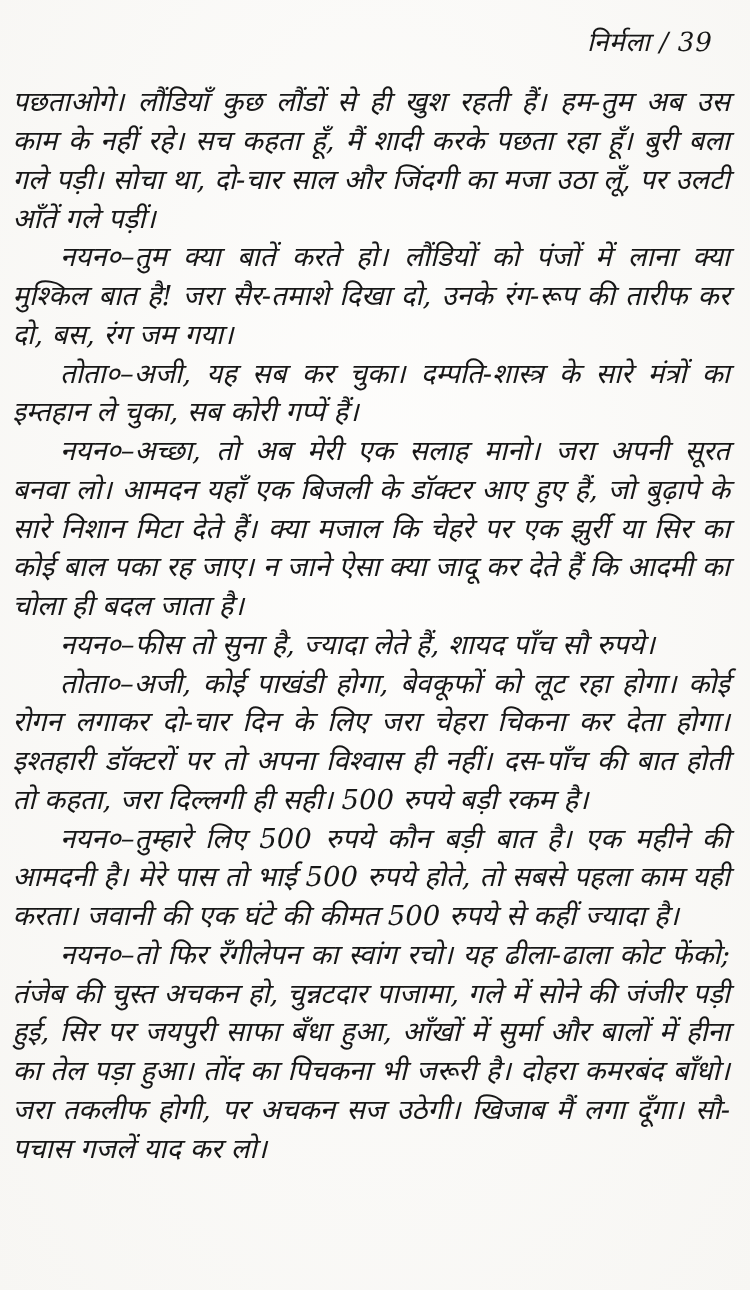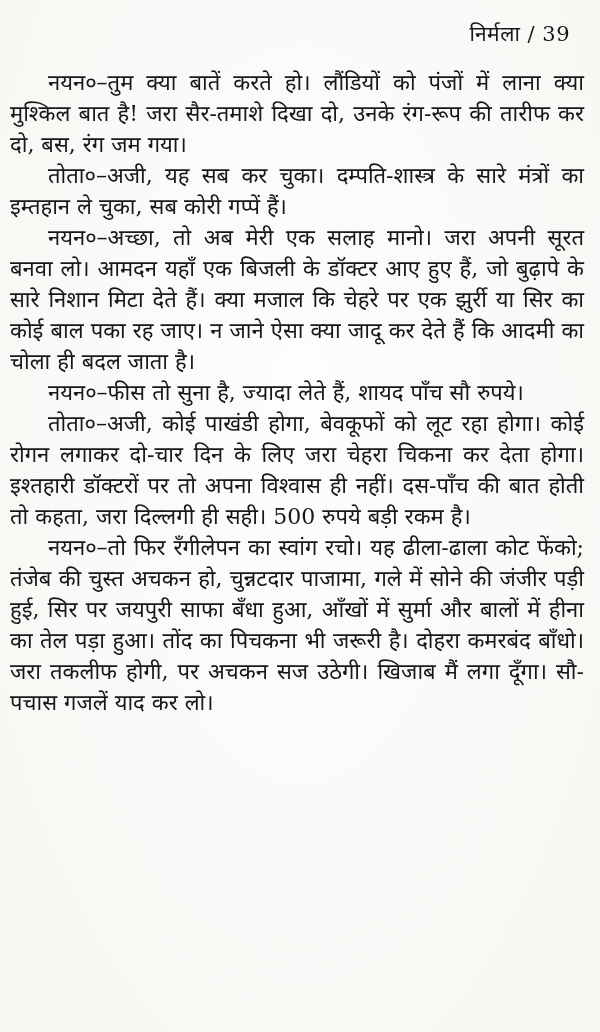--- a/index.html
+++ b/index.html
@@ -15,20 +15,21 @@
     color: #171717;
   }
   .page {
     box-sizing: border-box;
     width: 600px;
     height: 1032px;
     padding: 22px 16px 6px 10px;
     background:
       radial-gradient(ellipse at 50% 40%, rgba(255,255,255,0.6), rgba(0,0,0,0.015)),
       #fbfaf7;
+    font-style: italic;
   }
   .running-header {
     text-align: right;
     padding-right: 14px;
     font-size: 21px;
     line-height: 24px;
     letter-spacing: 0.5px;
   }
   .body-text {
     margin-top: 21px;
@@ -48,21 +49,23 @@
 </head>
 <body>
 
 <div class="page">
 
   <div class="running-header">
     <span>निर्मला / 39</span>
   </div>
 
   <div class="body-text">
+    <p class="para">पछताओगे। लौंडियाँ कुछ लौंडों से ही खुश रहती हैं। हम-तुम अब उस काम के नहीं रहे। सच कहता हूँ, मैं शादी करके पछता रहा हूँ। बुरी बला गले पड़ी। सोचा था, दो-चार साल और जिंदगी का मजा उठा लूँ, पर उलटी आँतें गले पड़ीं।</p>
     <p class="para indent">नयन०–तुम क्या बातें करते हो। लौंडियों को पंजों में लाना क्या मुश्किल बात है! जरा सैर-तमाशे दिखा दो, उनके रंग-रूप की तारीफ कर दो, बस, रंग जम गया।</p>
     <p class="para indent">तोता०–अजी, यह सब कर चुका। दम्पति-शास्त्र के सारे मंत्रों का इम्तहान ले चुका, सब कोरी गप्पें हैं।</p>
     <p class="para indent">नयन०–अच्छा, तो अब मेरी एक सलाह मानो। जरा अपनी सूरत बनवा लो। आमदन यहाँ एक बिजली के डॉक्टर आए हुए हैं, जो बुढ़ापे के सारे निशान मिटा देते हैं। क्या मजाल कि चेहरे पर एक झुर्री या सिर का कोई बाल पका रह जाए। न जाने ऐसा क्या जादू कर देते हैं कि आदमी का चोला ही बदल जाता है।</p>
     <p class="para indent">नयन०–फीस तो सुना है, ज्यादा लेते हैं, शायद पाँच सौ रुपये।</p>
     <p class="para indent">तोता०–अजी, कोई पाखंडी होगा, बेवकूफों को लूट रहा होगा। कोई रोगन लगाकर दो-चार दिन के लिए जरा चेहरा चिकना कर देता होगा। इश्तहारी डॉक्टरों पर तो अपना विश्वास ही नहीं। दस-पाँच की बात होती तो कहता, जरा दिल्लगी ही सही। 500 रुपये बड़ी रकम है।</p>
+    <p class="para indent">नयन०–तुम्हारे लिए 500 रुपये कौन बड़ी बात है। एक महीने की आमदनी है। मेरे पास तो भाई 500 रुपये होते, तो सबसे पहला काम यही करता। जवानी की एक घंटे की कीमत 500 रुपये से कहीं ज्यादा है।</p>
     <p class="para indent">नयन०–तो फिर रँगीलेपन का स्वांग रचो। यह ढीला-ढाला कोट फेंको; तंजेब की चुस्त अचकन हो, चुन्नटदार पाजामा, गले में सोने की जंजीर पड़ी हुई, सिर पर जयपुरी साफा बँधा हुआ, आँखों में सुर्मा और बालों में हीना का तेल पड़ा हुआ। तोंद का पिचकना भी जरूरी है। दोहरा कमरबंद बाँधो। जरा तकलीफ होगी, पर अचकन सज उठेगी। खिजाब मैं लगा दूँगा। सौ-पचास गजलें याद कर लो।</p>
   </div>
 
 </div>
 
 </body></html>

